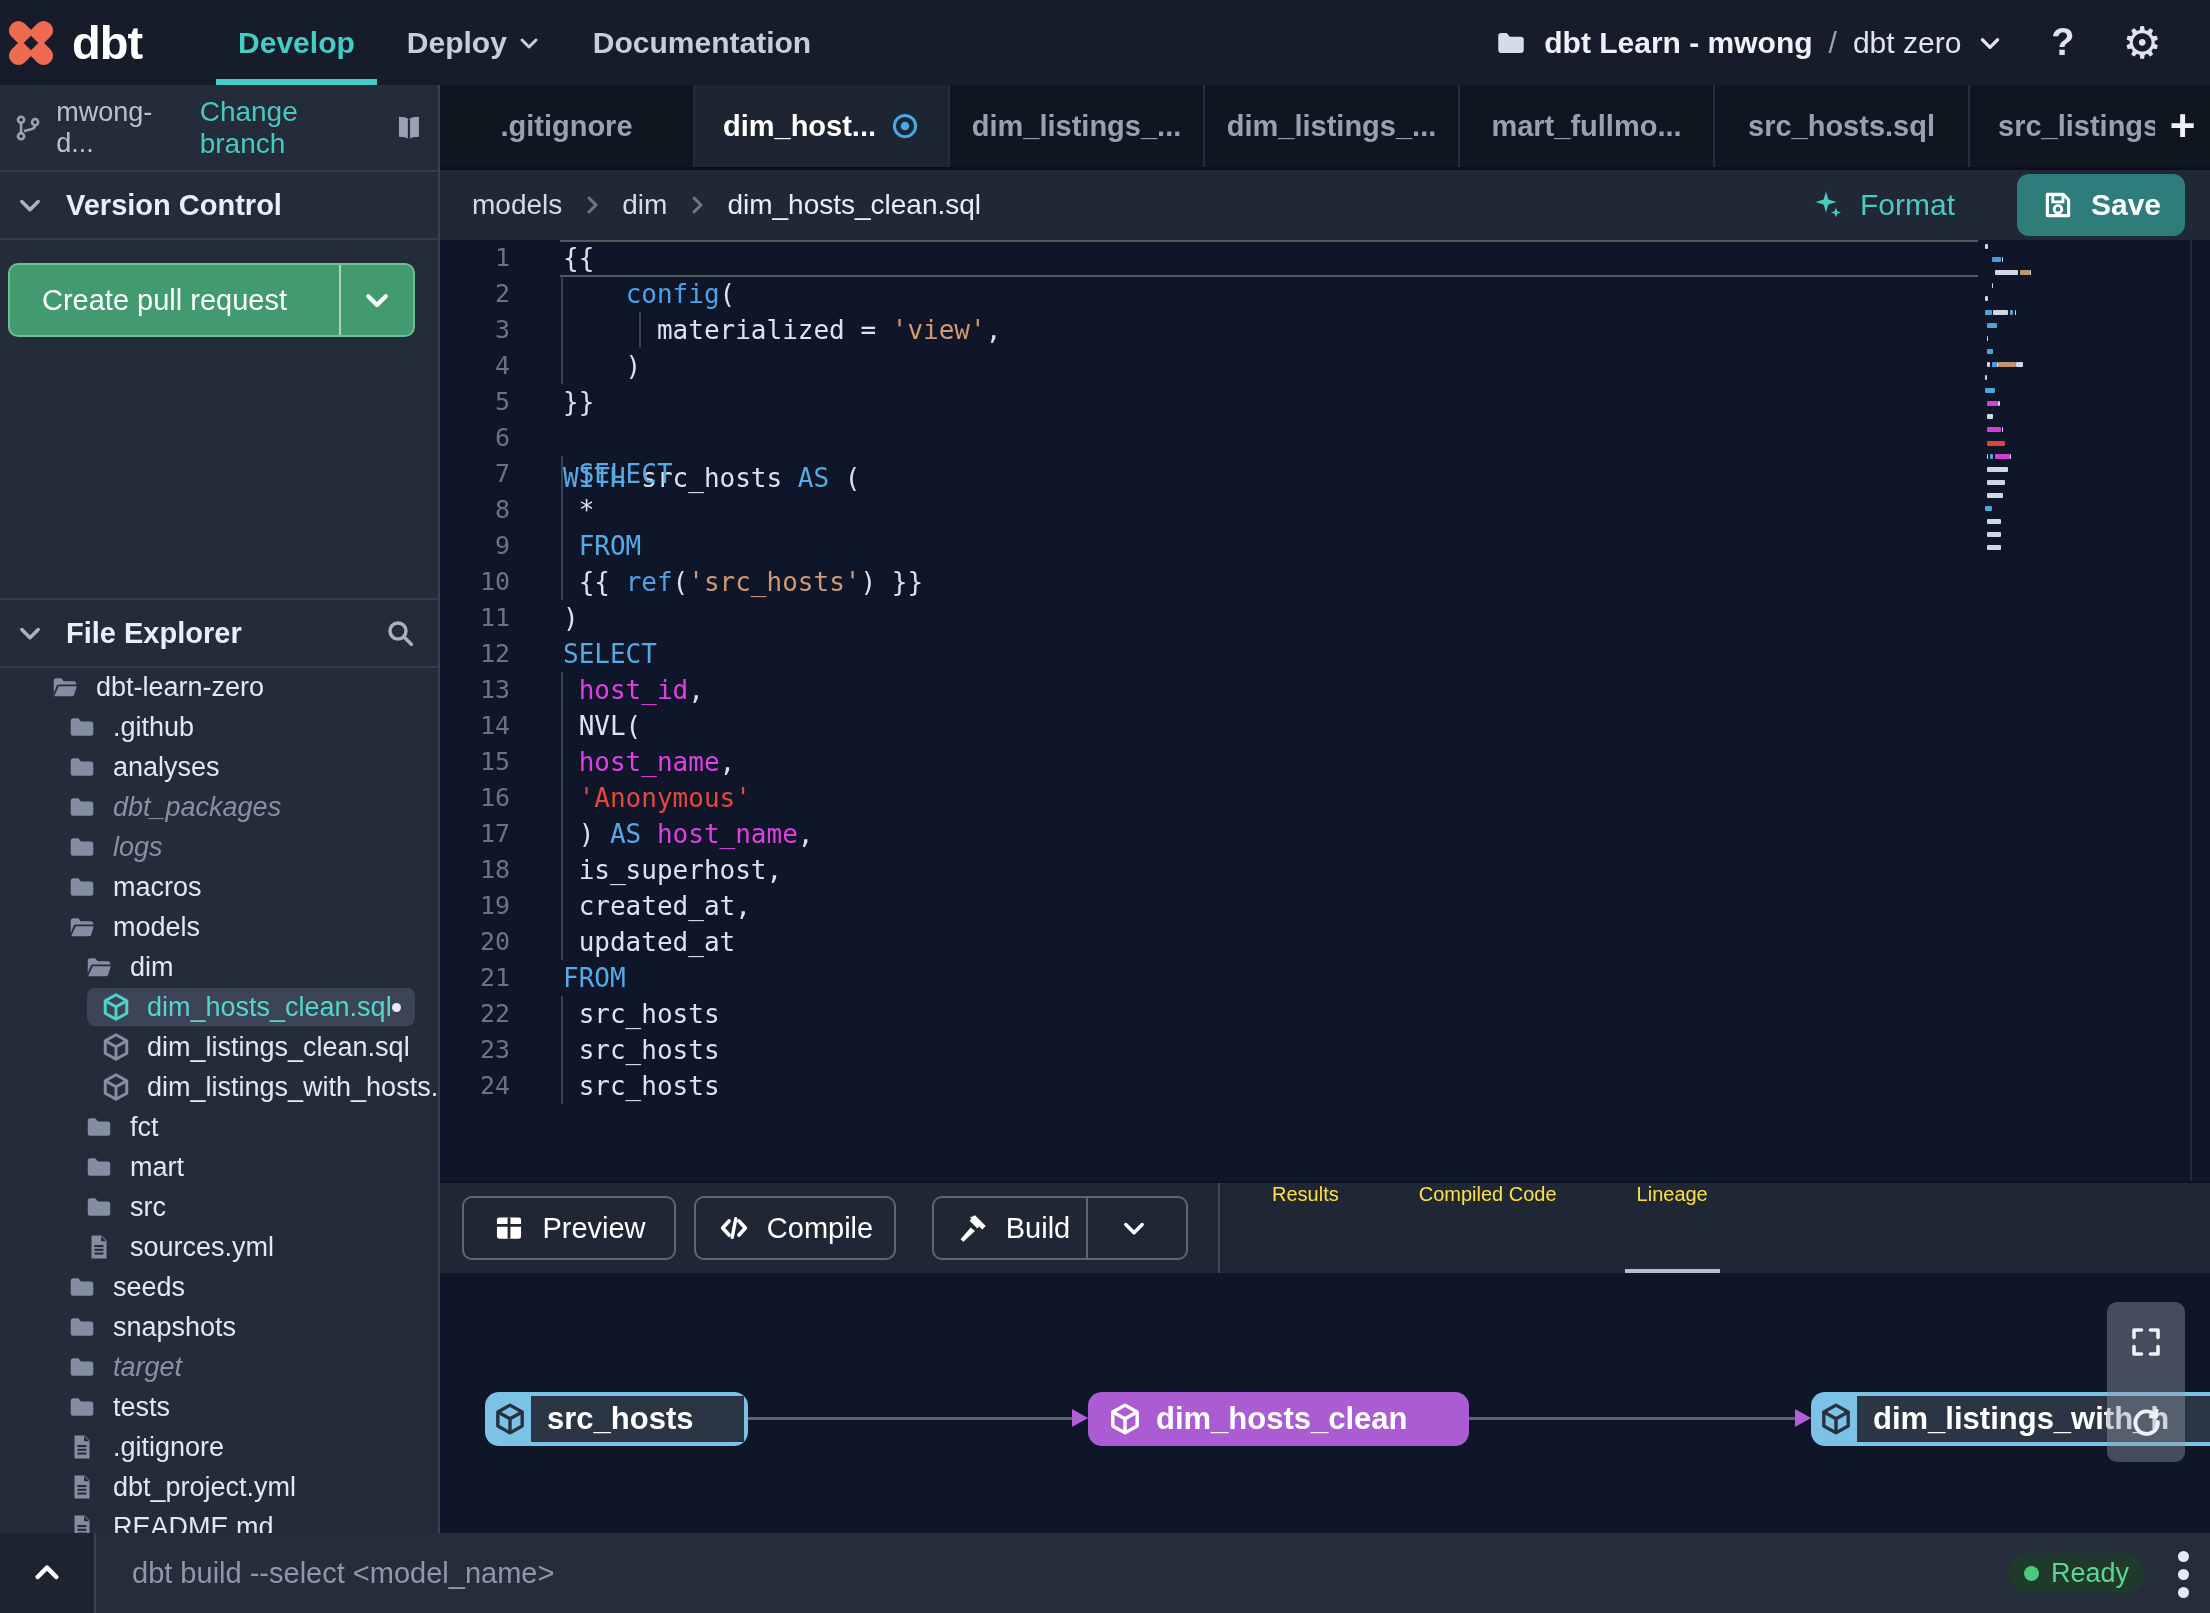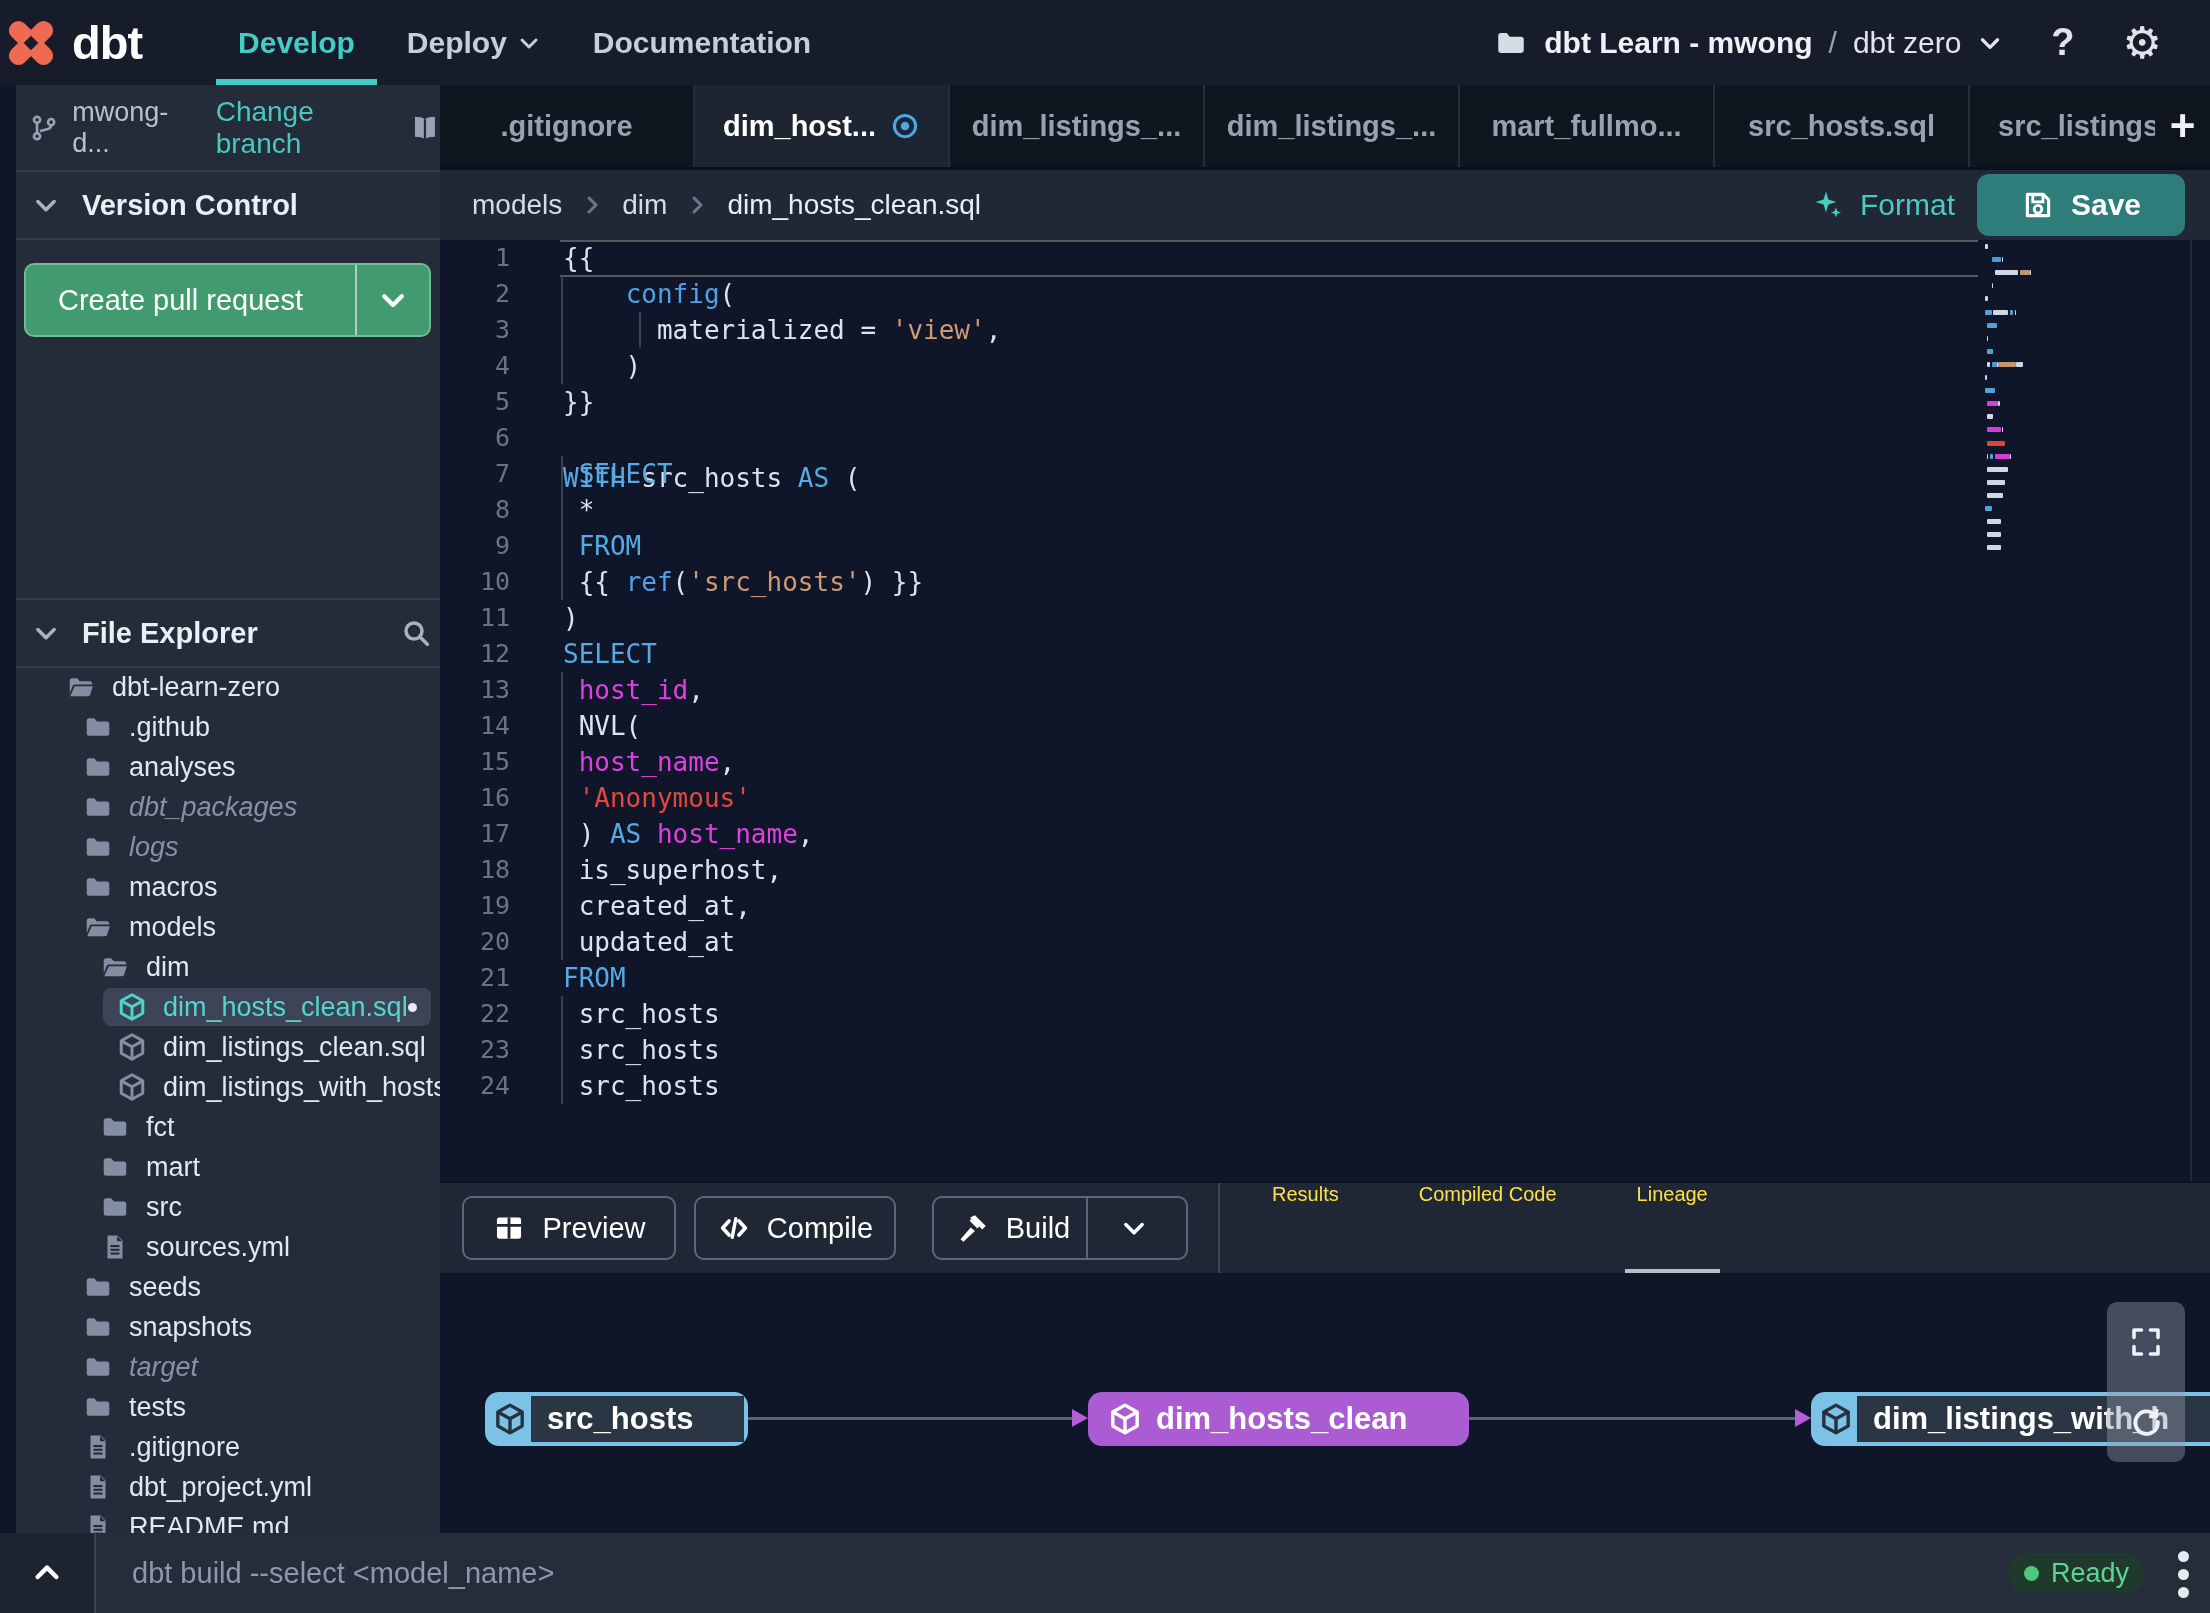--- a/index.html
+++ b/index.html
@@ -20,21 +20,21 @@
   .nav-right { position:absolute; right:48px; top:0; height:85px; display:flex; align-items:center; gap:48px; }
   .project { display:flex; align-items:center; gap:16px; cursor:pointer; }
   .project svg { width:34px; height:34px; color:#d6dce6; }
   .project-account { font-size:30px; font-weight:bold; color:#eef1f6; }
   .project-sep { font-size:30px; color:#9aa3b2; }
   .project-name { font-size:30px; color:#dfe4ee; }
   .help-btn { font-size:38px; font-weight:bold; color:#dfe4ec; cursor:pointer; }
   .gear-btn { font-size:44px; color:#dfe4ec; font-family:"DejaVu Sans", sans-serif; cursor:pointer; line-height:1; }
 
   
-  #sidebar { position:absolute; left:0; top:85px; width:440px; height:1448px; background:#242b39; border-right:2px solid #39404e;margin-left:16px; }
+  #sidebar { position:absolute; left:0; top:85px; width:440px; height:1448px; background:#242b39; border-right:2px solid #39404e; }
   #branch-bar { height:85px; display:flex; align-items:center; padding:0 14px; }
   #branch-bar svg.git { width:32px; height:32px; color:#9aa3b2; }
   .branch-name { margin-left:14px; font-size:27px; color:#b9c0cd; }
   .change-branch { margin-left:26px; font-size:28px; color:#49c8c0; cursor:pointer; }
   #branch-bar svg.book { width:34px; height:34px; color:#99a2b4; margin-left:26px; }
   .section-header { height:70px; display:flex; align-items:center; padding-left:16px; border-top:2px solid #353c4b; border-bottom:2px solid #353c4b; position:relative; }
   .section-header svg.chev { width:28px; height:28px; color:#aab2c0; }
   .section-title { margin-left:22px; font-size:29px; font-weight:bold; color:#eaeef5; }
   .section-header .search { position:absolute; right:22px; width:32px; height:32px; color:#aab2c0; cursor:pointer; }
   #vc-body { height:335px; }
@@ -62,21 +62,21 @@
   .tab svg { width:30px; height:30px; color:#4aa9e8; flex:0 0 auto; }
   .tab.clipped { width:185px; border-right:none; justify-content:flex-start; padding-left:28px; }
   .tab-plus { width:55px; display:flex; align-items:center; justify-content:center; font-size:44px; color:#eef1f6; cursor:pointer; font-weight:bold; }
 
   #crumbrow { position:absolute; left:0; top:85px; width:1770px; height:70px; background:#212835; display:flex; align-items:center; padding-left:32px; }
   .crumb { font-size:28px; color:#d5dbe5; }
   .crumb:last-of-type { color:#e9edf4; }
   .crumb-chev { width:24px; height:24px; color:#6e7788; margin:0 18px; }
   #format-btn { position:absolute; right:255px; top:0; height:70px; display:flex; align-items:center; gap:16px; color:#4cc9c0; font-size:30px; cursor:pointer; }
   #format-btn svg { width:36px; height:36px; }
-  #save-btn { position:absolute; right:25px; top:4px; width:208px; height:62px; background:#2f7d7a; border-radius:12px; display:flex; align-items:center; justify-content:center; gap:16px; color:#fff; font-size:30px; font-weight:bold; cursor:pointer; }
+  #save-btn { position:absolute; right:25px; top:4px; width:168px; height:62px; background:#2f7d7a; border-radius:12px; display:flex; align-items:center; justify-content:center; gap:16px; color:#fff; font-size:30px; font-weight:bold; cursor:pointer; }
   #save-btn svg { width:34px; height:34px; }
 
   #editor { position:absolute; left:0; top:155px; width:1770px; height:941px; background:#10162a; overflow:hidden; font-family:"DejaVu Sans Mono", monospace; }
   .gutter-no { position:absolute; left:0; width:70px; text-align:right; font-size:25px; line-height:36px; color:#6b7487; }
   .code-line { position:absolute; left:123px; font-size:26px; line-height:36px; white-space:pre; }
   .cl-border { position:absolute; left:120px; width:1418px; height:2px; background:rgba(196,200,178,.38); }
   .guide { position:absolute; width:2px; background:#39414f; }
   #minimap { position:absolute; left:1545px; top:4px; width:70px; height:330px; }
   .mm-bar { position:absolute; height:5px; border-radius:1px; opacity:.95; }
   #scroll-line { position:absolute; left:1750px; top:0; bottom:0; width:2px; background:#232a3a; }

